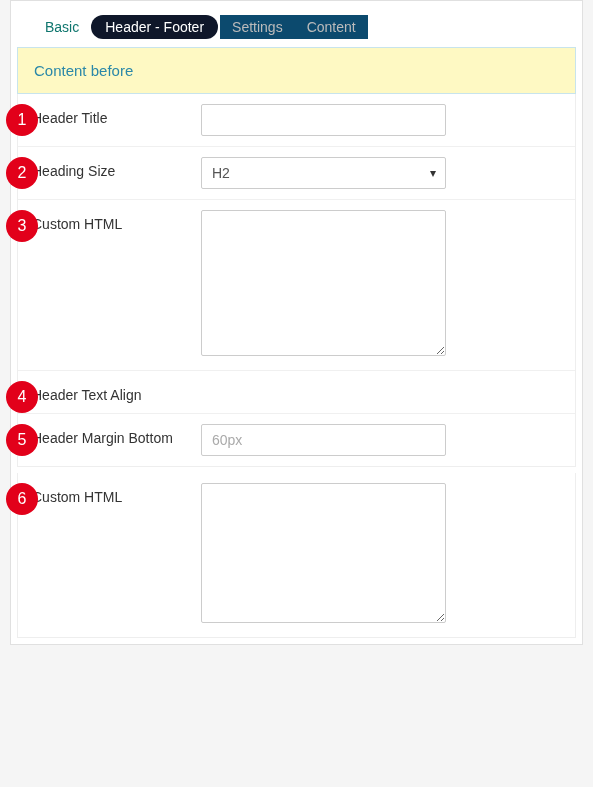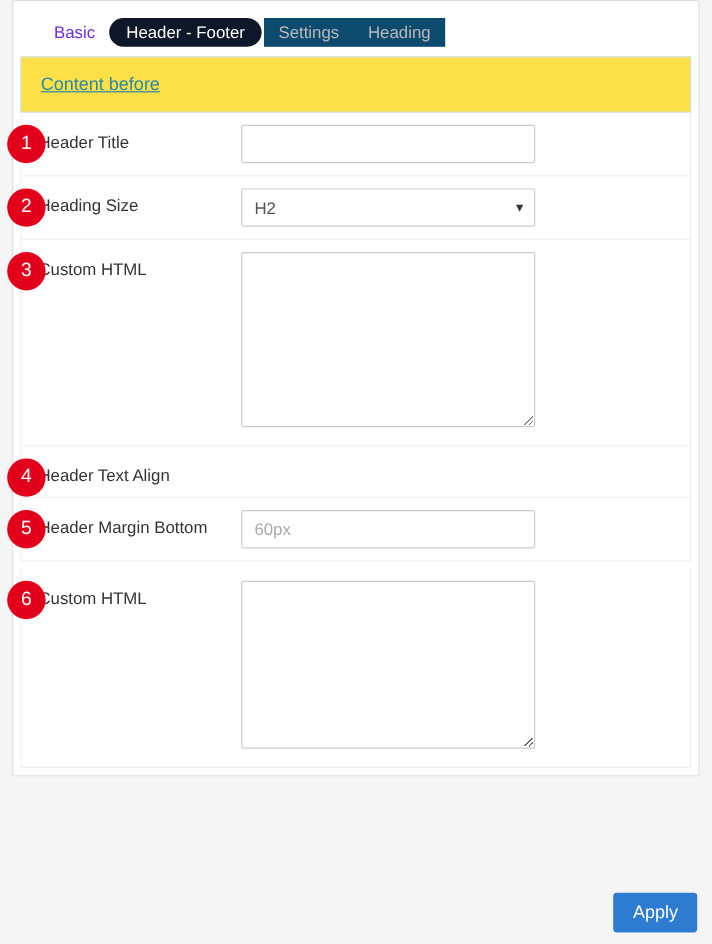--- a/index.html
+++ b/index.html
@@ -21,42 +21,41 @@
       align-items: center;
       padding: 8px 6px 8px 16px;
       gap: 0;
     }
     .tab {
       padding: 4px 12px;
       font-size: 14px;
       cursor: pointer;
       color: #888;
     }
-    .tab-basic { color: #6d28d9; font-weight: 500; }
+    .tab-basic { color: #0f766e; font-weight: 500; }
     .tab-active {
       background: #0f172a;
       color: #fff;
       border-radius: 12px;
       padding: 4px 14px;
       font-weight: 500;
     }
     .tab-disabled-group {
       background: #0c4a6e;
       display: flex;
       margin-left: 2px;
     }
     .tab-disabled-group .tab { color: #bbb; }
     .section-header {
-      background: #fde047;
+      background: #fef9c3;
       color: #2b88a8;
       padding: 14px 16px;
       font-size: 15px;
       border: 1px solid #c8e4ec;
       margin: 0;
-      text-decoration: underline;
     }
     .form-body { border: 1px solid #eee; border-top: none; background: #fff; }
     .form-row {
       display: flex;
       align-items: flex-start;
       padding: 10px 8px;
       border-bottom: 1px solid #f0f0f0;
       position: relative;
     }
     .form-row:last-child { border-bottom: none; }
@@ -142,21 +141,21 @@
 </head>
 <body>
 
 <div class="panel">
 
   <div class="tabs">
     <div class="tab tab-basic">Basic</div>
     <div class="tab tab-active">Header - Footer</div>
     <div class="tab-disabled-group">
       <div class="tab">Settings</div>
-      <div class="tab">Heading</div>
+      <div class="tab">Content</div>
     </div>
   </div>
 
   <div class="section-header">Content before</div>
 
   <div class="form-body">
 
     <div class="form-row row-area">
       <div class="badge">1</div>
       <div class="form-label">Header Title</div>
@@ -209,14 +208,13 @@
       <div class="form-label">Custom HTML</div>
       <div class="form-control">
         <textarea class="tall" style=""></textarea>
       </div>
     </div>
   </div>
 
 </div>
 
 <div class="footer-actions">
-  <button class="btn btn-primary">Apply</button>
 </div>
 
 </body></html>

